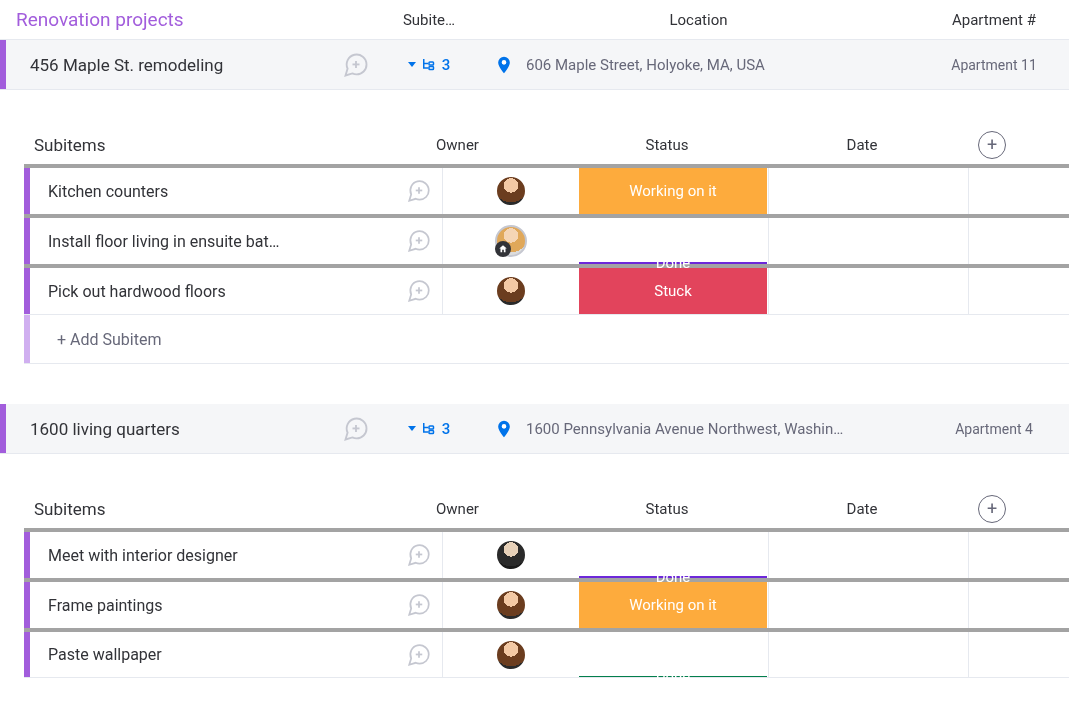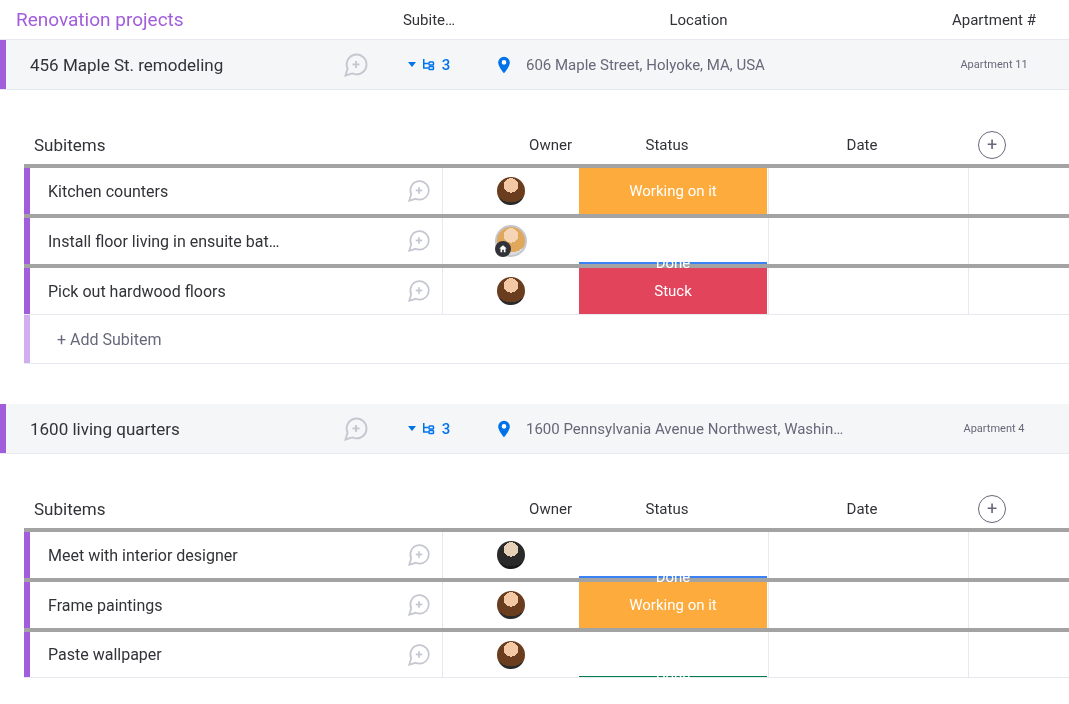--- a/index.html
+++ b/index.html
@@ -62,29 +62,29 @@
       display: flex;
       align-items: center;
       gap: 12px;
       padding: 0 16px;
       color: #676879;
       font-size: 15px;
       overflow: hidden;
       white-space: nowrap;
     }
     .project-location-cell .loc-text { overflow: hidden; text-overflow: ellipsis; }
-    .project-apt-cell { width: 150px; text-align: center; color: #676879; font-size: 11px; }
+    .project-apt-cell { width: 150px; text-align: center; color: #676879; font-size: 14px; }
 
     .subitems-block { padding: 0 0 0 24px; margin-top: 36px; margin-bottom: 40px; }
     .sub-header-row { display: flex; align-items: center; height: 38px; }
     .sub-accent { width: 6px; height: 100%; flex: none; }
     .sub-accent.solid { background: #a25ddc; }
     .sub-accent.light { background: #d0aff0; }
     .sub-header-name { width: 412px; padding-left: 10px; color: #323338; font-size: 17px; }
-    .sub-col-owner { width: 136px; text-align: right; }
+    .sub-col-owner { width: 136px; text-align: left; }
     .sub-col-status { width: 190px; text-align: center; }
     .sub-col-date { width: 200px; text-align: center; }
     .sub-col-add { width: 60px; display:flex; align-items:center; justify-content:center; }
 
     .sub-row {
       display: flex;
       align-items: stretch;
       height: 50px;
       border-top: 4px solid #a3a3a3;
     }
@@ -101,21 +101,21 @@
       overflow: hidden;
     }
     .sub-name .txt { white-space: nowrap; overflow: hidden; text-overflow: ellipsis; }
     .sub-owner-cell { width: 136px; display:flex; align-items:center; justify-content:center; }
     .sub-status-cell { width: 190px; display:flex; align-items:center; justify-content:center; color:#fff; font-size:15px; font-weight:400; border-left:1px solid #fff; border-right:1px solid #fff; }
     .sub-date-cell { width: 200px; }
     .sub-extra-cell { width: 60px; }
     .cell-border { border-left: 1px solid #e6e9ef; }
 
     .status-working { background: #fdab3d; }
-    .status-done { background: #3b82f6; margin-top: 44px; }
+    .status-done { background: #6d28d9; margin-top: 44px; }
     .status-stuck { background: #e2445c; }
     .status-outline { box-shadow: inset 0 0 0 2px #037f4c; }
 
     .avatar {
       width: 32px; height: 32px; border-radius: 50%;
       display:flex; align-items:center; justify-content:center;
       position: relative;
     }
     .avatar.a1 { background: radial-gradient(circle at 50% 30%, #f3c9a5 0 30%, #6b3d1f 30% 70%, #2a2a2a 70% 100%); border: 2px solid #fff; }
     .avatar.a2 { background: radial-gradient(circle at 50% 30%, #f5d5b5 0 30%, #e0a85a 30% 70%, #dcdcdc 70% 100%); border: 2px solid #c5c7d0; }

